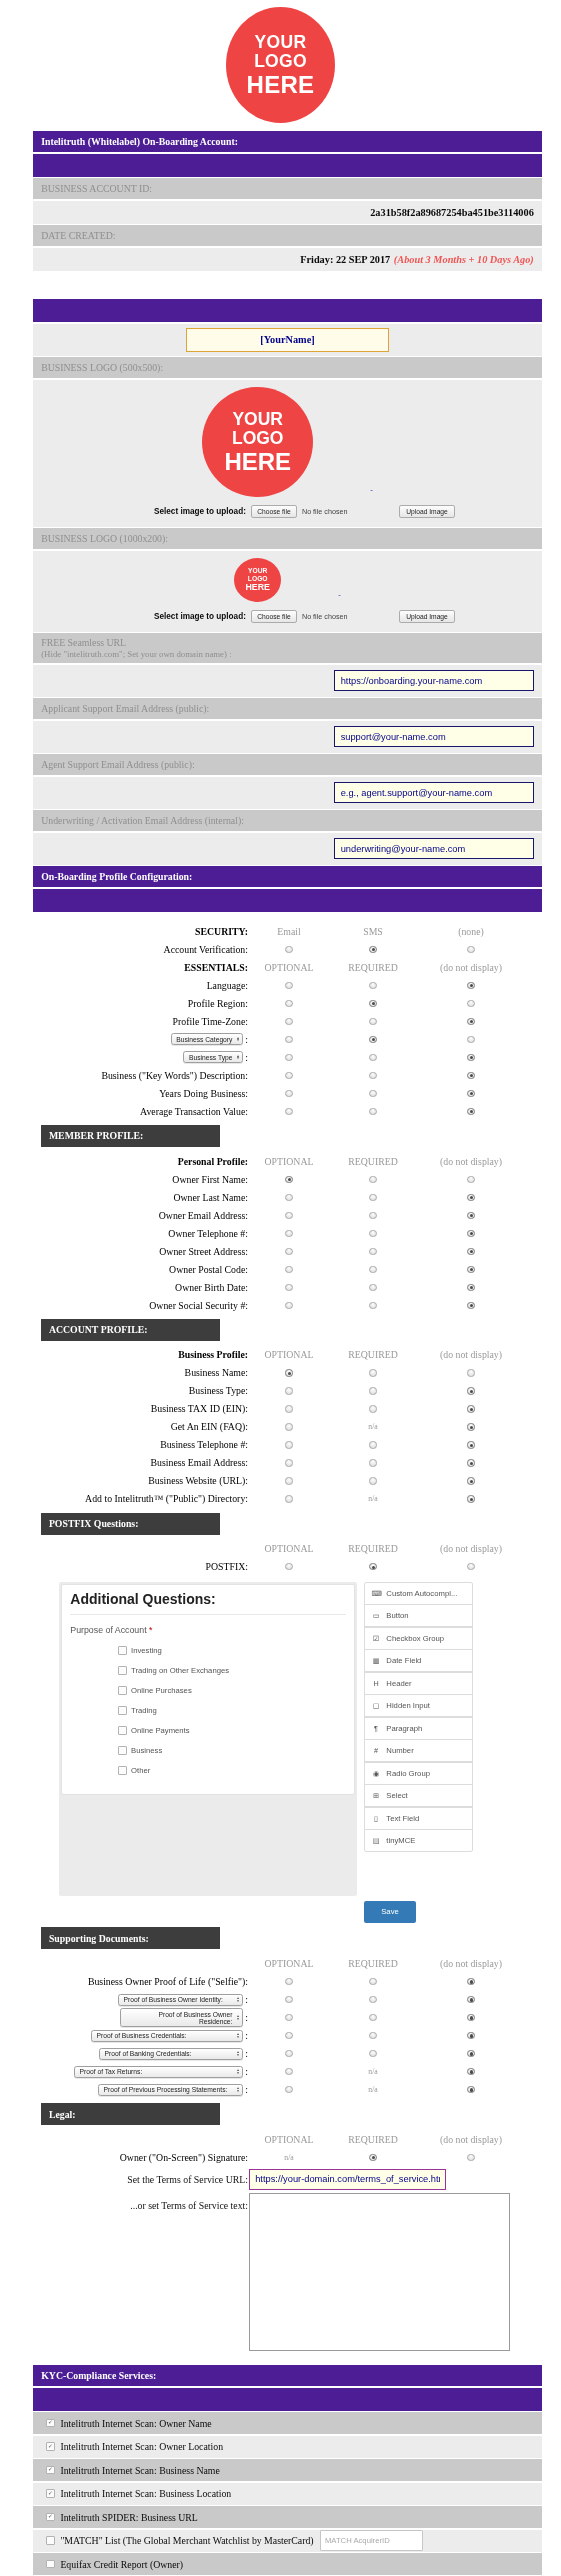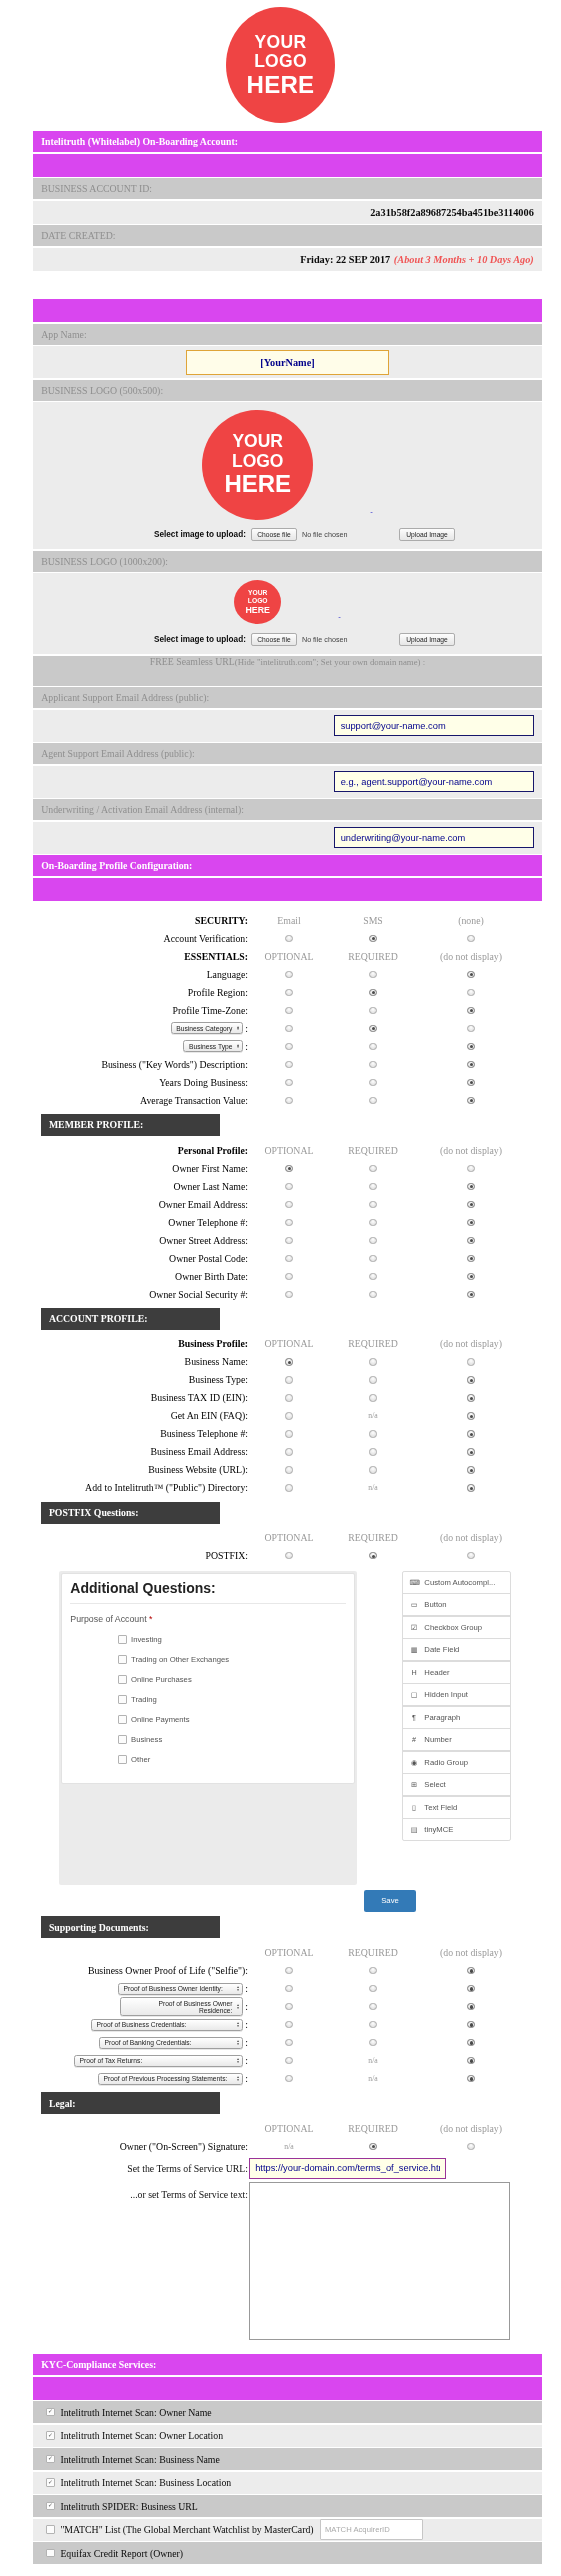--- a/index.html
+++ b/index.html
@@ -17,27 +17,27 @@
   .logo-500{width:111px;height:110px;}
   .logo-500 span{font-size:17.5px;margin:1px 0;}
   .logo-500 span:last-child{font-size:24px;}
   .logo-1000{width:47px;height:44px;}
   .logo-1000 span{font-size:6.7px;margin:0.5px 0;}
   .logo-1000 span:last-child{font-size:8.8px;}
   .logo-line{display:flex;justify-content:center;align-items:flex-end;}
   .dash-link{color:#2323cc;font-family:"Liberation Sans",sans-serif;font-size:7.7px;text-decoration:none;margin:0 0 3.1px 57px;}
 
   
-  .bar{background:#d946ef;color:#fff;font-weight:bold;font-size:9.8px;height:21px;display:flex;align-items:center;padding:0 8.2px;margin-bottom:1.5px;}
+  .bar{background:#4c1d95;color:#fff;font-weight:bold;font-size:9.8px;height:21px;display:flex;align-items:center;padding:0 8.2px;margin-bottom:1.5px;}
   .bar.empty{height:23px;}
   .row{display:flex;align-items:center;padding:0 8.2px;margin-bottom:1.5px;}
   .row.gray{background:#c9c9c9;color:#8f8f8f;font-size:9.8px;height:21px;}
   .row.light{background:#ececec;height:23px;}
   .row.tall{height:32px;}
-  .row.col{flex-direction:row;align-items:flex-start;justify-content:center;height:30px;}
+  .row.col{flex-direction:column;align-items:flex-start;justify-content:center;height:30px;}
   .sub{font-size:8.8px;margin-top:1.5px;}
   .val{margin-left:auto;font-weight:bold;font-size:10.3px;color:#0a0a0a;}
   .rednote{color:#f05555;font-style:italic;font-weight:bold;margin-left:3.6px;}
 
   
   .tbox{background:#ffffe8;border:1.5px solid #16166b;color:#00008b;font-family:"Liberation Sans",sans-serif;font-size:9.3px;padding:4.6px 5.2px;width:187px;}
   .tbox.right{margin-left:auto;}
   .appname{display:block;margin:0 auto;width:190px;text-align:center;border:1px solid #dfa438;background:#fffde9;color:#00008b;font-weight:bold;font-size:10.3px;font-family:"Liberation Serif",serif;padding:5.7px 5.2px;}
   .tos-in{background:#ffffe8;border:1.5px solid #993399;color:#00008b;font-family:"Liberation Sans",sans-serif;font-size:9.3px;padding:4.1px 5.2px;width:185px;}
   .match-in{margin-left:6.2px;border:0.5px solid #c6c6c6;border-radius:1px;background:#fff;color:#555;font-family:"Liberation Sans",sans-serif;font-size:7.7px;padding:4.6px 4.1px;width:93px;}
@@ -66,21 +66,21 @@
   .halfbar{background:#3d3d3d;color:#fff;font-weight:bold;font-size:9.8px;height:22px;display:flex;align-items:center;padding:0 7.7px;width:163px;margin:4.6px 0 5.2px 8.2px;}
 
   
   .msel{display:inline-flex;align-items:center;justify-content:space-between;background:linear-gradient(#ffffff,#e9e9e9);border:0.5px solid #9f9f9f;border-radius:2.6px;padding:1.5px 2.6px 1.5px 4.6px;font-family:"Liberation Sans",sans-serif;font-size:6.7px;color:#222;box-shadow:0 0.5px 0.5px rgba(0,0,0,.18);margin-right:2.1px;}
   .arr{display:inline-flex;flex-direction:column;font-size:3.1px;line-height:2.1px;color:#333;margin-left:4.1px;}
   .sec-docs .r1 .msel{width:116px;} .sec-docs .r2 .msel{width:114px;}
   .sec-docs .r3 .msel{width:143px;} .sec-docs .r4 .msel{width:135px;}
   .sec-docs .r5 .msel{width:160px;} .sec-docs .r6 .msel{width:136px;}
 
   
-  .fb{display:flex;margin:6.2px 0 0 26px;gap:38px;}
+  .fb{display:flex;margin:6.2px 0 0 26px;}
   .fb-leftwrap{width:298px;background:#ebebeb;border-radius:2.1px;padding-bottom:99px;}
   .fb-panel{background:#fff;border:0.5px solid #e2e2e2;border-radius:2.1px;margin:2.1px;padding:6.2px 8.2px 8.2px;}
   .fb-title{font-family:"Liberation Sans",sans-serif;font-weight:bold;font-size:14px;color:#222;padding-bottom:7.2px;border-bottom:0.5px solid #e8e8e8;}
   .fb-q{font-family:"Liberation Sans",sans-serif;font-size:8.8px;color:#555;margin:9.3px 0 8.2px;}
   .fb-q .req{color:#b30000;}
   .fb-opt{display:flex;align-items:center;gap:4.1px;font-family:"Liberation Sans",sans-serif;font-size:7.7px;color:#555;margin:11px 0;padding-left:48px;}
   .cb{width:6.7px;height:6.7px;border:0.5px solid #b3b3b3;border-radius:1px;background:#fcfcfc;display:inline-flex;align-items:center;justify-content:center;flex:none;font-family:"Liberation Sans",sans-serif;}
   .cb.checked::after{content:"✓";font-size:5.7px;color:#333;line-height:1;}
   .fb-right{width:109px;margin-left:7.2px;align-self:flex-start;}
   .fb-item{border:0.5px solid #dcdcdc;background:#fff;height:21px;display:flex;align-items:center;padding:0 6.2px;gap:5.7px;font-family:"Liberation Sans",sans-serif;font-size:7.7px;color:#555;margin-top:-0.5px;}
@@ -128,23 +128,20 @@
     </div>
   <div class="row light">
     <span class="val">Friday: 22 SEP 2017</span>
     <span class="val rednote">(About 3 Months + 10 Days Ago)</span>
   </div>
 
   <div class="spacer50"></div>
 
   <div class="bar empty"></div>
 
-  <div class="row gray">
-      <span>App Name:</span>
-    </div>
   <div class="row light tall">
     <input class="appname" value="[YourName]" style="">
   </div>
 
   <div class="row gray">
       <span>BUSINESS LOGO (500x500):</span>
     </div>
   <div class="logorow">
     <div class="logo-line">
       <div class="logo-oval logo-500">
@@ -178,20 +175,23 @@
       <span class="uplabel">Select image to upload:</span>
       <span class="btn choose">Choose file</span>
       <span class="nofile">No file chosen</span>
       <span class="btn upload">Upload Image</span>
     </div>
   </div>
 
   <div class="row gray col">
     <span>FREE Seamless URL</span>
     <span class="sub">(Hide "intelitruth.com"; Set your own domain name) :</span>
+  </div>
+  <div class="row light tall">
+    <input class="tbox right" value="https://onboarding.your-name.com" style="">
   </div>
 
   <div class="row gray">
       <span>Applicant Support Email Address (public):</span>
     </div>
   <div class="row light tall">
     <input class="tbox right" value="support@your-name.com" style="">
   </div>
 
   <div class="row gray">

